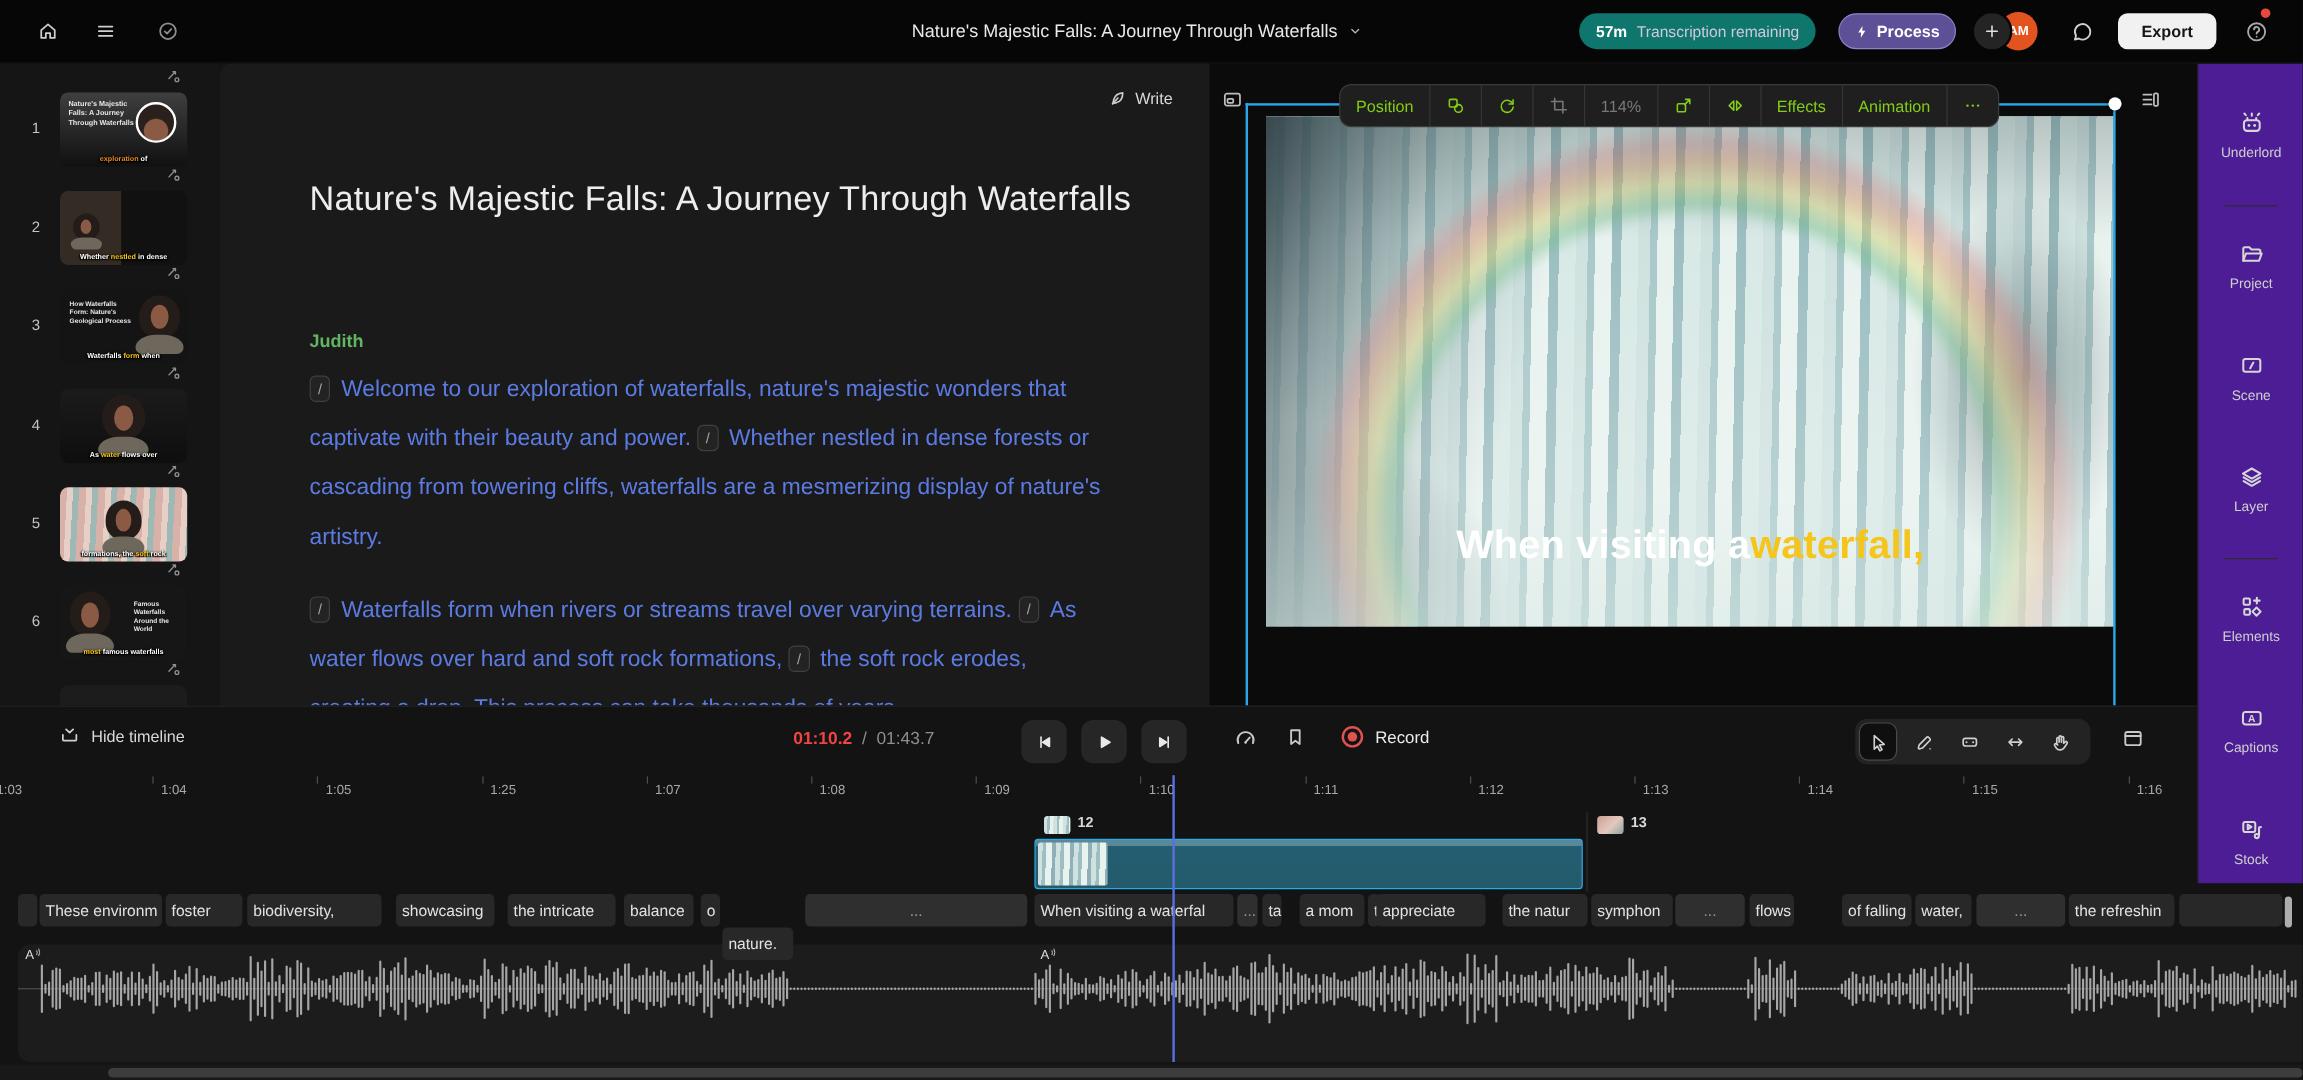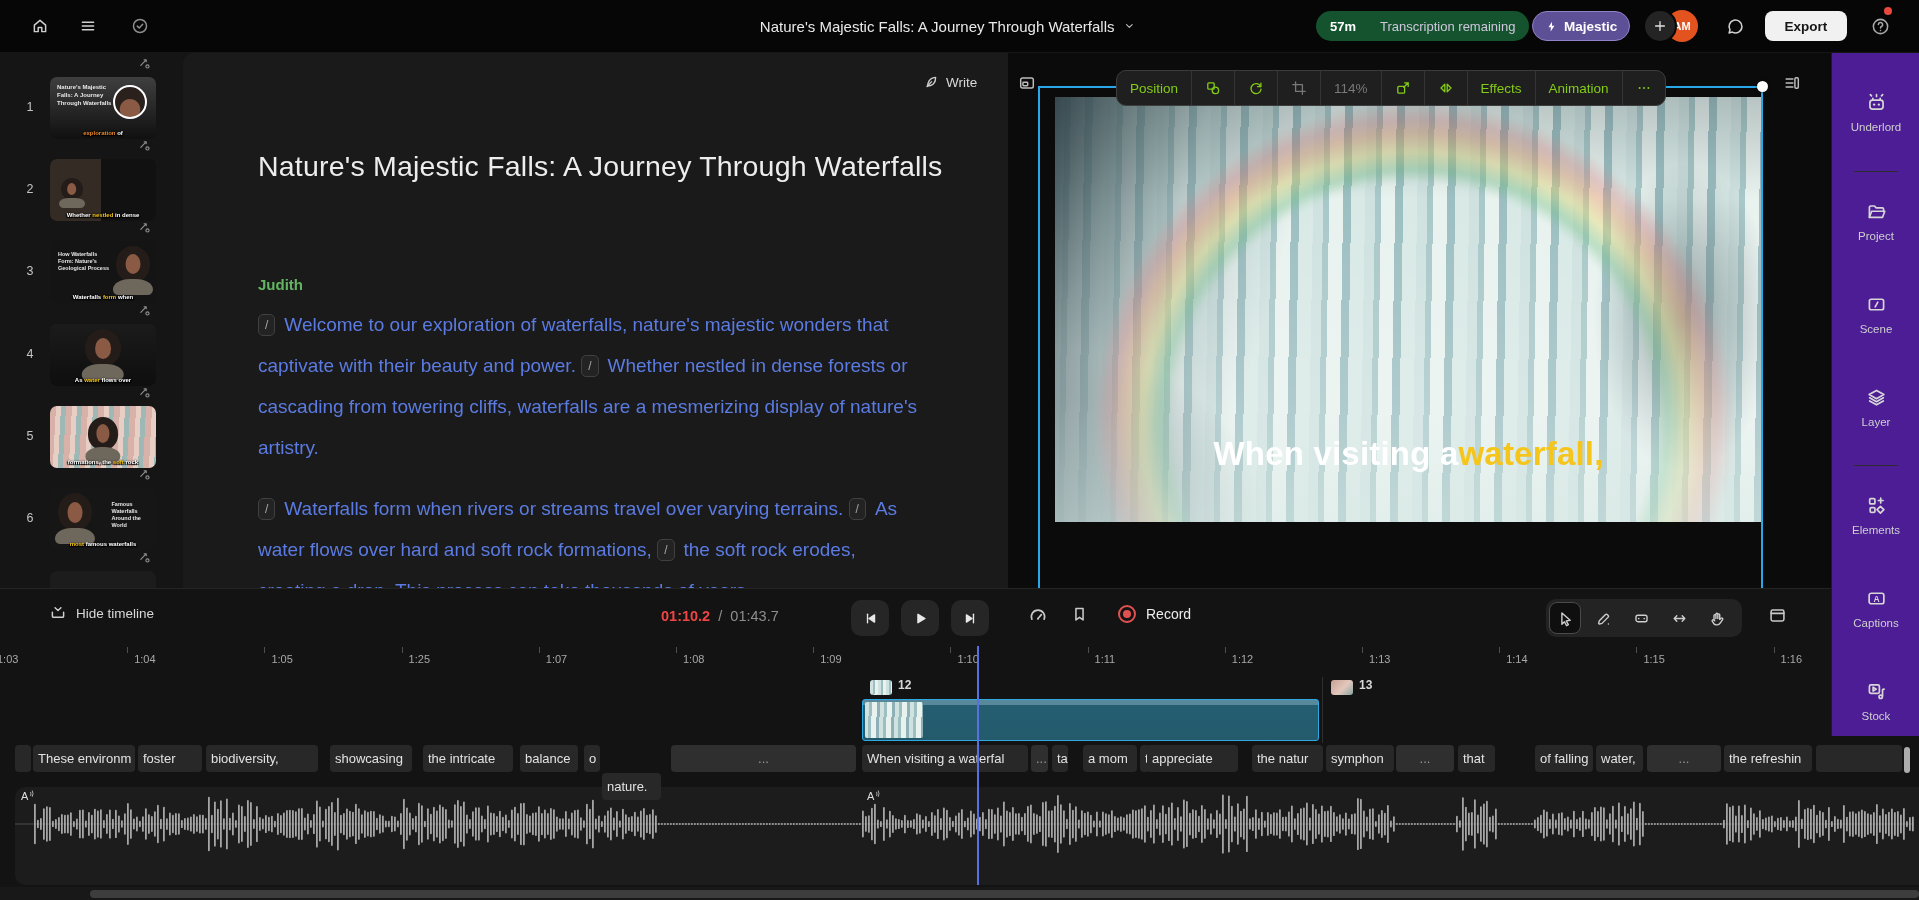--- a/index.html
+++ b/index.html
@@ -4,21 +4,21 @@
 <style>
   html,body{margin:0;padding:0;background:#000;width:1919px;height:900px;overflow:hidden;
     font-family:"Liberation Sans",sans-serif;-webkit-font-smoothing:antialiased;}
   #app{position:relative;width:1919px;height:900px;background:#141414;overflow:hidden;}
   .abs{position:absolute;}
   .ic{display:inline-flex;align-items:center;justify-content:center;line-height:0;}
   
   #topbar{position:absolute;left:0;top:0;width:1919px;height:52px;background:#060606;border-bottom:1px solid #161616;z-index:60;}
   .tb-btn{position:absolute;display:flex;align-items:center;justify-content:center;color:#cfcfcf;cursor:pointer;}
   #tb-title{position:absolute;left:50%;top:0;height:52px;transform:translateX(-53%);display:flex;align-items:center;gap:8px;color:#e9e9e9;font-size:15px;}
-  #badge{position:absolute;left:1316px;top:11px;height:30px;border-radius:15px;background:#14532d;display:flex;align-items:center;padding:0 14px;gap:24px;}
+  #badge{position:absolute;left:1316px;top:11px;height:30px;border-radius:15px;background:#0f766e;display:flex;align-items:center;padding:0 14px;gap:8px;}
   #badge b{color:#fff;font-size:13px;}
   #badge span{color:#cfc8dd;font-size:13px;}
   #upgrade{position:absolute;left:1532px;top:11px;height:30px;border-radius:15px;background:#5e5096;border:1px solid #9181c8;display:flex;align-items:center;padding:0 12px;gap:6px;color:#fff;box-sizing:border-box;cursor:pointer;}
   #upgrade b{font-size:13.5px;}
   #avatar{position:absolute;left:1666px;top:10px;width:32px;height:32px;border-radius:50%;background:#e2531f;color:#fff;font-size:11px;font-weight:bold;display:flex;align-items:center;justify-content:center;}
   #plus-btn{position:absolute;left:1643px;top:9px;width:34px;height:34px;border-radius:50%;background:#242424;border:2px solid #060606;display:flex;align-items:center;justify-content:center;color:#e0e0e0;z-index:2;cursor:pointer;box-sizing:border-box;}
   #export{position:absolute;left:1765px;top:11px;width:82px;height:30px;border-radius:8px;background:#f1f1f1;color:#161616;font-size:13.5px;font-weight:600;display:flex;align-items:center;justify-content:center;cursor:pointer;}
   #help-dot{position:absolute;left:1884px;top:7px;width:8px;height:8px;border-radius:50%;background:#e8483e;}
   
   #slides{position:absolute;left:0;top:52px;width:183px;height:536px;background:#151515;overflow:hidden;}
@@ -138,21 +138,21 @@
     <div id="badge">
       <b>57m</b>
       <span>Transcription remaining</span>
     </div>
     <div id="upgrade">
       <span class="ic" id="i-bolt">
           <svg viewBox="0 0 16 16" width="13" height="13" fill="none" stroke="currentColor" stroke-width="1.3" stroke-linecap="round" stroke-linejoin="round">
             <path d="M8.6 2L4.4 8.8h2.8L7 14l4.6-7h-3z" fill="currentColor" stroke="none"></path>
           </svg>
         </span>
-      <b>Majestic</b>
+      <b>Process</b>
     </div>
     <div id="plus-btn">
         <span class="ic" id="i-plus">
           <svg viewBox="0 0 16 16" width="16" height="16" fill="none" stroke="currentColor" stroke-width="1.3" stroke-linecap="round" stroke-linejoin="round">
             <path d="M8 3.6v8.8M3.6 8h8.8"></path>
           </svg>
         </span>
       </div>
     <div id="avatar">AM</div>
     <div class="tb-btn" style="left:1720px;top:11px;width:30px;height:30px;">
@@ -1204,21 +1204,21 @@
       <div class="word sil" style="left: 671px; width: 185px;">...</div>
       <div class="word" style="left: 862px; width: 166px;">When visiting a waterfal</div>
       <div class="word sil" style="left: 1031px; width: 17px;">...</div>
       <div class="word" style="left: 1052px; width: 16px;">tak</div>
       <div class="word" style="left: 1083px; width: 54px;">a mom</div>
       <div class="word" style="left: 1140px; width: 10px;">t</div>
       <div class="word" style="left: 1147px; width: 91px;">appreciate</div>
       <div class="word" style="left: 1252px; width: 71px;">the natur</div>
       <div class="word" style="left: 1326px; width: 68px;">symphon</div>
       <div class="word sil" style="left: 1396px; width: 58px;">...</div>
-      <div class="word" style="left: 1458px; width: 37px;">that</div>
+      <div class="word" style="left: 1458px; width: 37px;">flows</div>
       <div class="word" style="left: 1535px; width: 58px;">of falling</div>
       <div class="word" style="left: 1596px; width: 47px;">water,</div>
       <div class="word sil" style="left: 1647px; width: 74px;">...</div>
       <div class="word" style="left: 1724px; width: 88px;">the refreshin</div>
       <div class="word" style="left: 1816px; width: 86px;"></div>
     </section>
 
 </div>
 
 </body></html>

